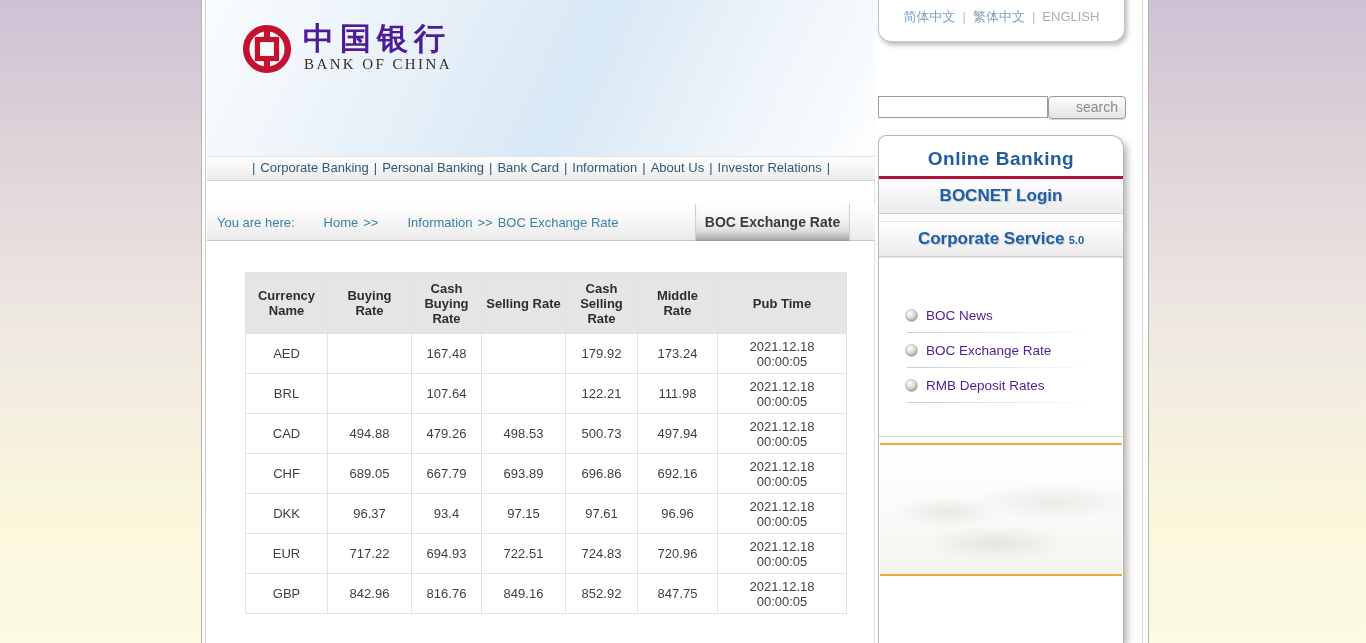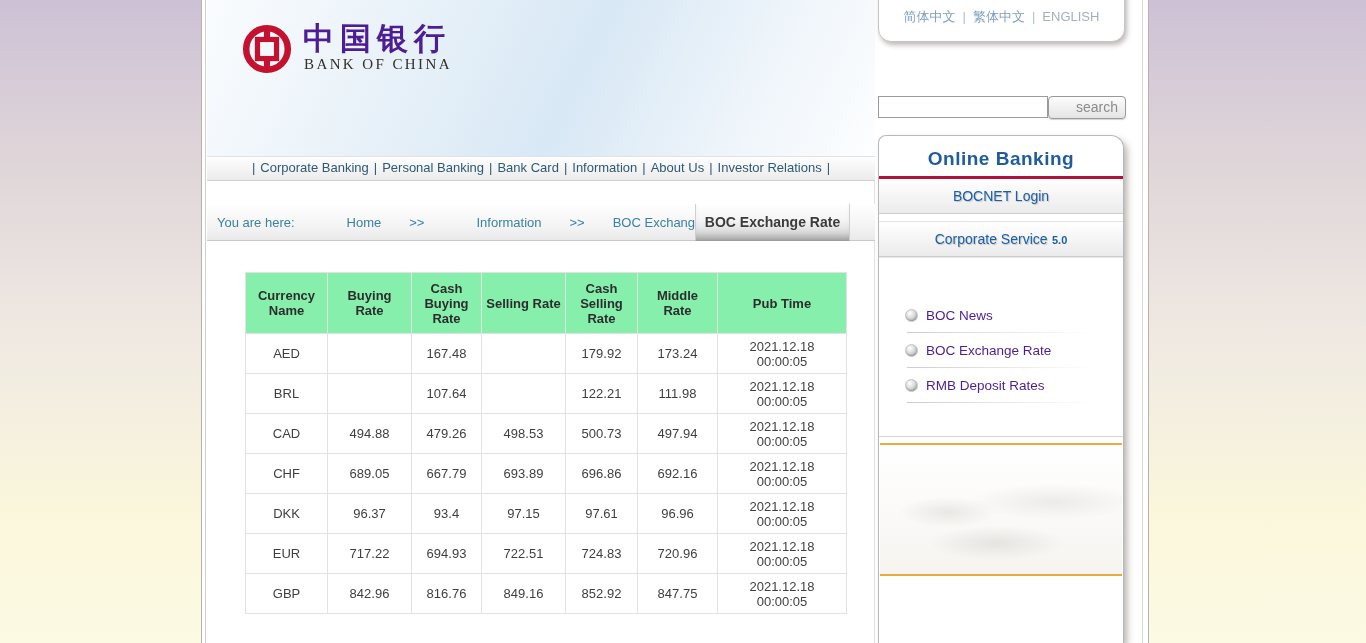--- a/index.html
+++ b/index.html
@@ -30,34 +30,34 @@
     background:linear-gradient(#fefefe,#ebebeb); border-top:1px solid #e2e2e2;
     border-bottom:1px solid #d2d2d2; text-align:center; line-height:22px;
     font-size:13px; color:#2e5977; white-space:nowrap; }
   .nav-item { cursor:pointer; }
   .nav-sep { margin:0 5px; color:#2e5977; }
 
   
   #crumb-bar { left:207px; top:204px; width:668px; height:37px;
     background:linear-gradient(180deg,#ffffff,#f3f3f3 65%,#e9e9e9); border-bottom:1px solid #c9c9c9; }
   #breadcrumb { position:absolute; left:10px; top:0; height:100%; display:flex;
-    align-items:center; font-size:13px; color:#3a81a3; white-space:nowrap;gap:23px; }
+    align-items:center; font-size:13px; color:#3a81a3; white-space:nowrap; }
   #breadcrumb span { margin-right:5px; }
   .crumb-link { cursor:pointer;padding-left:24px; }
   #content-tab { position:absolute; left:488px; top:0; width:155px; height:37px;
     background:linear-gradient(180deg,#ffffff 0%,#f4f4f4 45%,#dcdcdc 82%,#cfcfcf 100%);
     border-left:1px solid #cfcfcf; border-right:1px solid #cfcfcf; border-bottom:1px solid #9d9d9d;
     box-shadow:inset 0 -9px 10px -7px rgba(0,0,0,.3);
     text-align:center; line-height:37px; font-weight:bold; font-size:14px; color:#3b3b3b; cursor:pointer; }
 
   
   #rates { left:245px; top:272px; border-collapse:collapse; table-layout:fixed; width:601px; background:#fff; }
   #rates th, #rates td { border:1px solid #e2e2e2; text-align:center; vertical-align:middle;
     font-size:13px; padding:2px 4px; }
-  #rates thead th { background:#86efac; font-weight:bold; color:#2d2d2d; height:61px; line-height:15px; }
+  #rates thead th { background:#e5e5e5; font-weight:bold; color:#2d2d2d; height:61px; line-height:15px; }
   #rates tbody td { height:40px; color:#3f3f3f; }
   .pub-cell { line-height:15px; }
   .cw0{width:82px}.cw1{width:84px}.cw2{width:70px}.cw3{width:84px}.cw4{width:72px}.cw5{width:80px}.cw6{width:129px}
 
   
   #lang-box { left:878px; top:-13px; width:247px; height:55px; background:#fff;
     border:1px solid #c6c6c6; border-radius:0 0 13px 13px;
     box-shadow:2px 3px 5px rgba(110,100,95,.45); text-align:center; padding-top:20px;
     font-size:13px; white-space:nowrap; }
   .lang-item { color:#7c9fc0; cursor:pointer; }
@@ -72,21 +72,21 @@
     box-shadow:0 1px 1px rgba(0,0,0,.18);padding-left:20px; }
 
   #panel { left:878px; top:135px; width:246px; height:508px; background:#fff;
     border:1px solid #b8b8b8; border-bottom:none; border-radius:8px 13px 0 0;
     box-shadow:4px 4px 7px -1px rgba(110,100,90,.5); }
   #panel-title { height:40px; text-align:center; line-height:46px; font-size:19px;
     font-weight:bold; color:#1e5c9e; letter-spacing:.5px; }
   #red-line { height:3px; background:#b1123b; }
   .side-btn { height:35px; background:linear-gradient(#ffffff,#ebebeb);
     border-bottom:1px solid #cdcdcd; text-align:center; line-height:34px; cursor:pointer; }
-  .side-btn .btn-label { font-size:14px; font-weight:normal; color:#1c5fa8;
+  .side-btn .btn-label { font-size:17px; font-weight:bold; color:#1c5fa8;
     text-shadow:1px 1px 1px rgba(0,0,0,.18); }
   .side-btn .btn-ver { font-size:11px; font-weight:bold; color:#1c5fa8; }
   #btn-gap { height:8px; border-bottom:1px solid #e3e3e3; }
   #panel-hairline { height:1px; background:#e6e6e6; }
 
   #side-links { margin-top:40px; }
   .side-link { position:relative; height:35px; display:flex; align-items:center;
     padding-left:47px; font-size:13.5px; color:#4c1d95; cursor:pointer; }
   .side-link::after { content:""; position:absolute; left:28px; right:30px; bottom:0;
     height:1px; background:linear-gradient(90deg,#cdcdcd,rgba(255,255,255,0)); }

